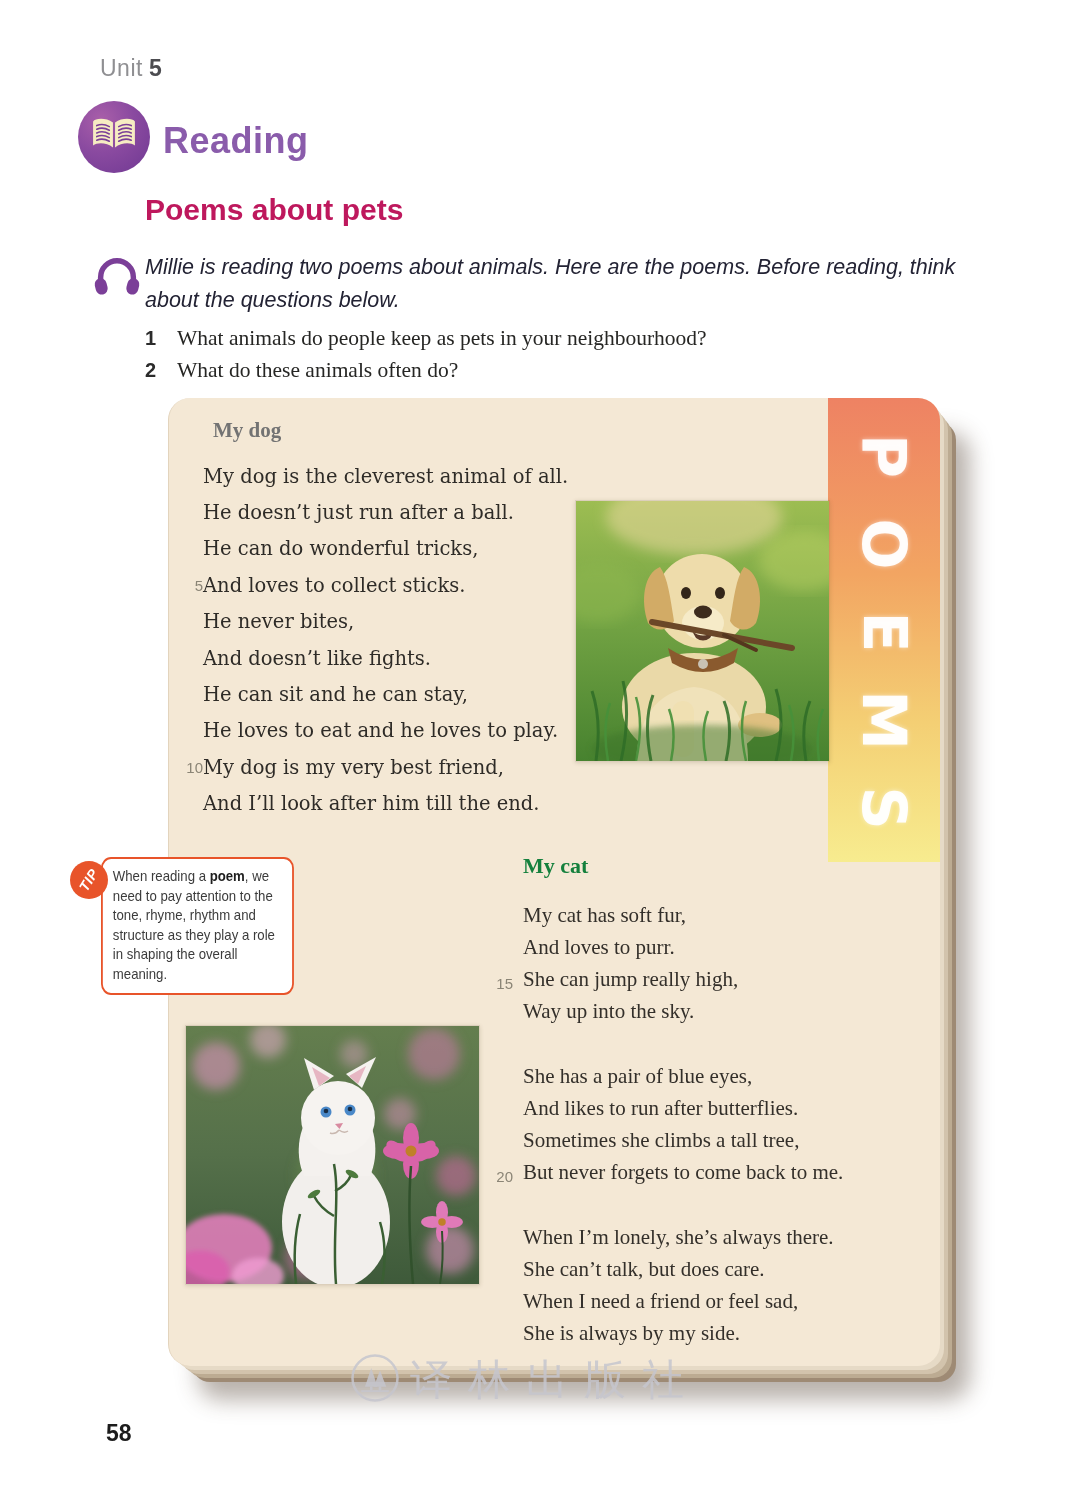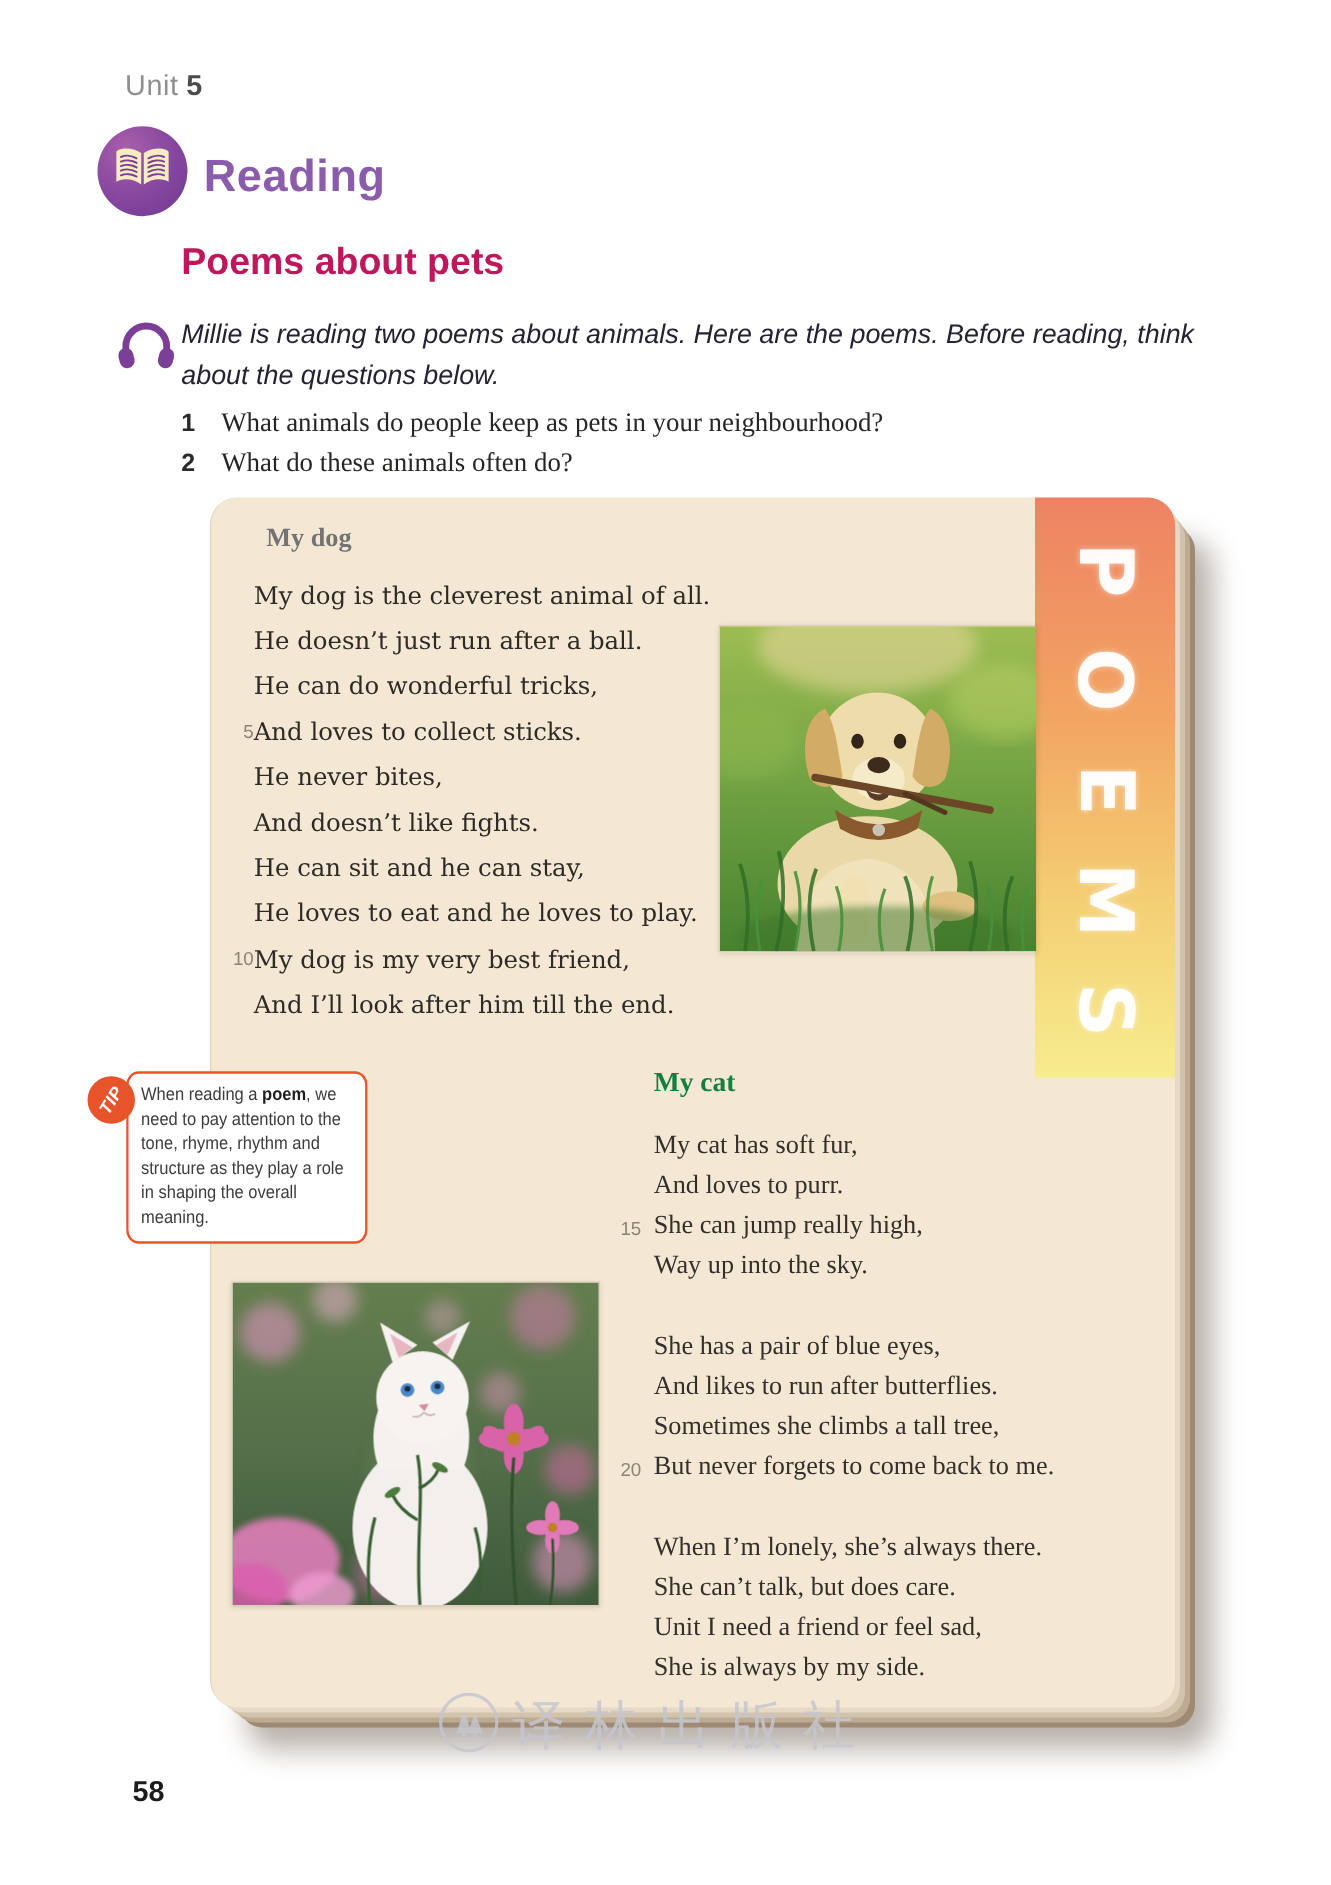--- a/index.html
+++ b/index.html
@@ -338,21 +338,21 @@
       <div class="poem-row">
           <span class="line-num"></span>
           <span class="line-text">When I’m lonely, she’s always there.</span>
         </div>
       <div class="poem-row">
           <span class="line-num"></span>
           <span class="line-text">She can’t talk, but does care.</span>
         </div>
       <div class="poem-row">
           <span class="line-num"></span>
-          <span class="line-text">Unit I need a friend or feel sad,</span>
+          <span class="line-text">When I need a friend or feel sad,</span>
         </div>
       <div class="poem-row">
           <span class="line-num"></span>
           <span class="line-text">She is always by my side.</span>
         </div>
     </div>
   </div>
 
   <div class="cat-photo">
     <svg width="293" height="258" viewBox="0 0 293 258">

